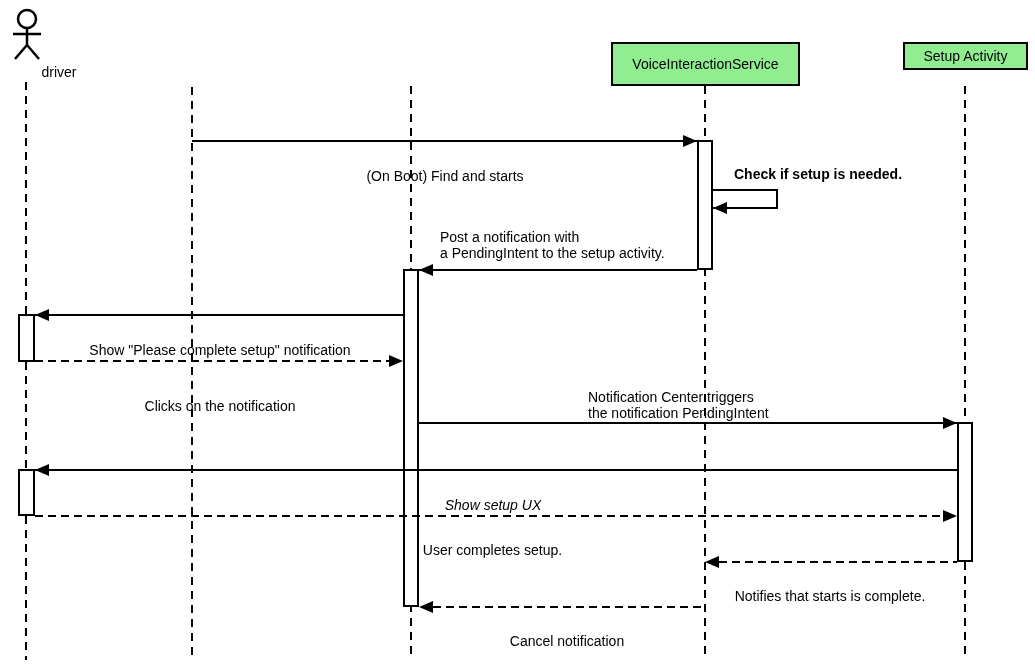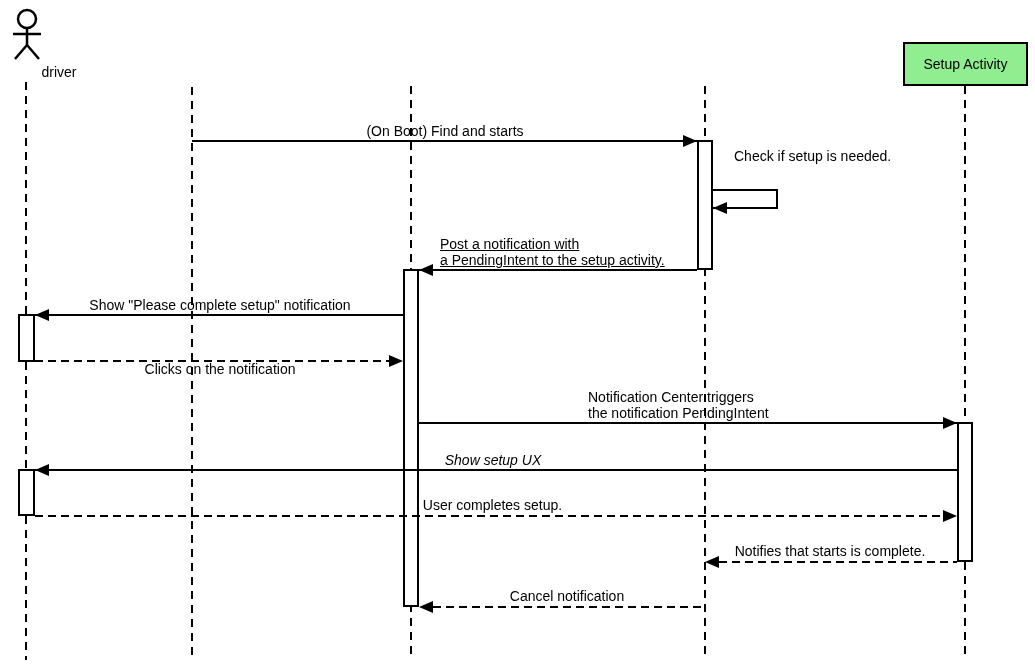--- a/index.html
+++ b/index.html
@@ -18,81 +18,82 @@
   .mline{position:absolute;height:2px;background:#000;z-index:3;}
   .mline.dashed{background:repeating-linear-gradient(90deg,#000 0 8px,transparent 8px 13px);}
   .vline{position:absolute;width:2px;background:#000;z-index:3;}
   
   .ah{position:absolute;width:0;height:0;border-top:6px solid transparent;
       border-bottom:6px solid transparent;z-index:5;}
   .ah-right{border-left:14px solid #000;}
   .ah-left{border-right:14px solid #000;}
   
   .mlabel{position:absolute;font-size:14px;line-height:16px;white-space:pre-line;z-index:4;}
-  .center{transform:translateX(-50%);text-align:center;white-space:nowrap;}
+  .center{transform:translateX(-50%);text-align:center;white-space:nowrap;margin-top:45px;}
   
   .actor-label{position:absolute;font-size:14px;text-align:center;z-index:4;}
 </style>
 </head>
 <body>
 
 <div class="diagram">
 
   <svg style="position:absolute;left:7px;top:6px;z-index:4;" width="40" height="60" viewBox="0 0 40 60">
     <circle cx="20" cy="13" r="9" fill="none" stroke="#000" stroke-width="2.5"></circle>
     <line x1="20" y1="22" x2="20" y2="39" stroke="#000" stroke-width="2.5"></line>
     <line x1="6" y1="28" x2="34" y2="28" stroke="#000" stroke-width="2.5"></line>
     <line x1="20" y1="39" x2="8" y2="53" stroke="#000" stroke-width="2.5"></line>
     <line x1="20" y1="39" x2="32" y2="53" stroke="#000" stroke-width="2.5"></line>
   </svg>
   <div class="actor-label" style="left:1px;top:64px;width:52px;padding-left:32px;">driver</div>
 
-  <div class="head" style="left:903px;top:42px;width:125px;height:44px;background:#90EE90;">Setup Activity</div>
+  <div class="head" style="left:611px;top:42px;width:189px;height:44px;background:#90EE90;">VoiceInteractionService</div>
+  <div class="head" style="left:903px;top:42px;width:125px;height:28px;background:#90EE90;">Setup Activity</div>
 
   <div class="lifeline" style="left:25px;top:82px;height:578px;"></div>
   <div class="lifeline" style="left:191px;top:87px;height:573px;"></div>
   <div class="lifeline" style="left:410px;top:86px;height:574px;"></div>
   <div class="lifeline" style="left:704px;top:86px;height:574px;"></div>
   <div class="lifeline" style="left:964px;top:86px;height:574px;"></div>
 
   <div class="act" style="left:697px;top:140px;width:16px;height:130px;"></div>
   <div class="act" style="left:403px;top:269px;width:16px;height:338px;"></div>
   <div class="act" style="left:18px;top:314px;width:17px;height:48px;"></div>
   <div class="act" style="left:957px;top:422px;width:16px;height:140px;"></div>
   <div class="act" style="left:18px;top:469px;width:17px;height:47px;"></div>
 
   <div>
     <div class="mlabel center" style="left:445px;top:123px;">(On Boot) Find and starts</div>
     <div class="mline" style="left:192px;top:140px;width:505px;"></div>
     <div class="ah ah-right" style="left:683px;top:135px;"></div>
   </div>
 
   <div>
-    <div class="mlabel" style="left:734px;top:148px;">Check if setup is needed.</div>
+    <div class="mlabel" style="left:734px;top:166px;font-weight:bold;">Check if setup is needed.</div>
     <div class="mline" style="left:712px;top:189px;width:66px;"></div>
     <div class="vline" style="left:776px;top:189px;height:20px;"></div>
     <div class="mline" style="left:713px;top:207px;width:65px;"></div>
     <div class="ah ah-left" style="left:713px;top:202px;"></div>
   </div>
 
   <div>
-    <div class="mlabel" style="left:440px;top:236px;text-decoration:underline;">Post a notification with
+    <div class="mlabel" style="left:440px;top:229px;">Post a notification with
 a PendingIntent to the setup activity.</div>
     <div class="mline" style="left:419px;top:269px;width:278px;"></div>
     <div class="ah ah-left" style="left:419px;top:264px;"></div>
   </div>
 
   <div>
     <div class="mlabel center" style="left:220px;top:297px;">Show "Please complete setup" notification</div>
     <div class="mline" style="left:35px;top:314px;width:368px;"></div>
     <div class="ah ah-left" style="left:35px;top:309px;"></div>
   </div>
 
   <div>
-    <div class="mlabel center" style="left:220px;top:361px;">Clicks on the notification</div>
+    <div class="mlabel center" style="left:220px;top:353px;">Clicks on the notification</div>
     <div class="mline dashed" style="left:35px;top:360px;width:355px;"></div>
     <div class="ah ah-right" style="left:389px;top:355px;"></div>
   </div>
 
   <div>
     <div class="mlabel" style="left:588px;top:389px;">Notification Center triggers
 the notification PendingIntent</div>
     <div class="mline" style="left:419px;top:422px;width:538px;"></div>
     <div class="ah ah-right" style="left:943px;top:417px;"></div>
   </div>

